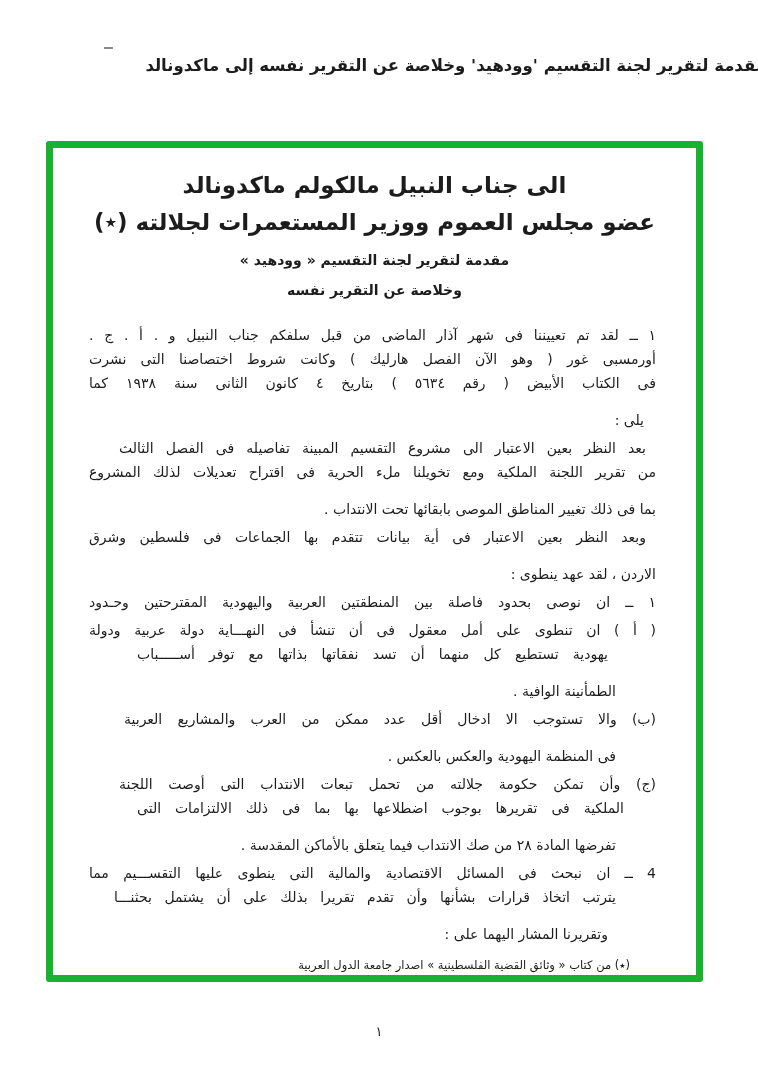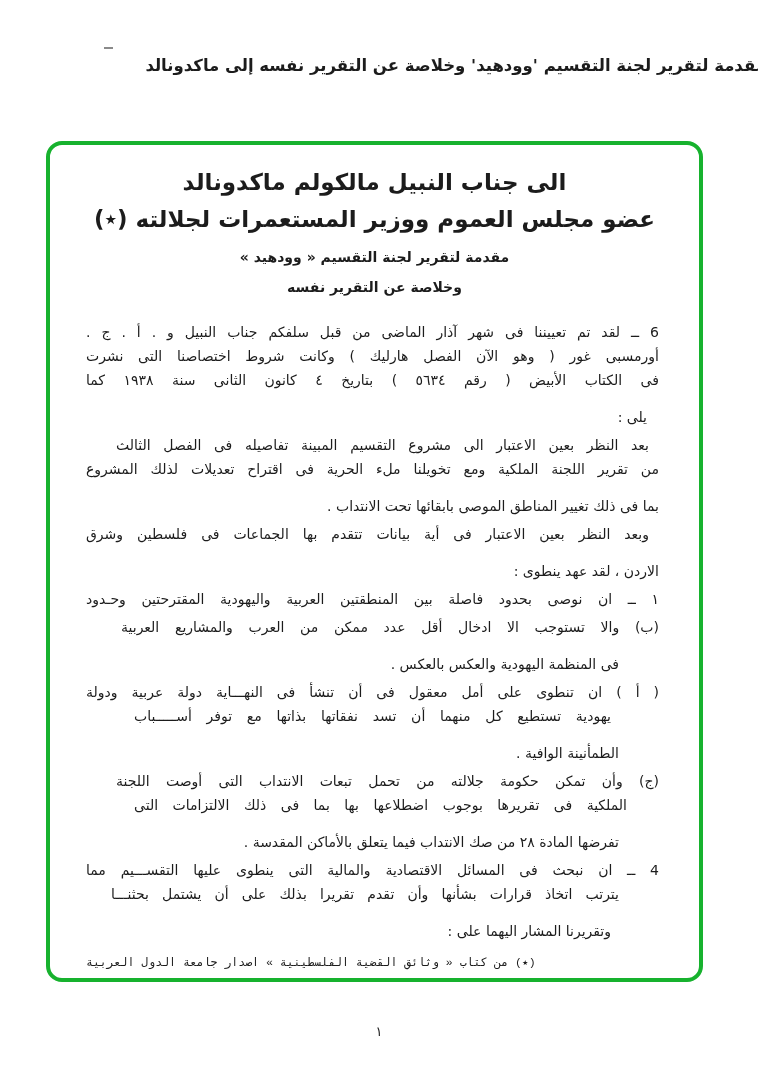--- a/index.html
+++ b/index.html
@@ -21,22 +21,22 @@
     position: absolute; top: 56px; left: 8px; width: 100%;
     direction: rtl;
   }
   .header-title { font-size: 16.5px; font-weight: 700; letter-spacing: 0.2px; }
   .header-source { font-size: 11.5px; font-weight: 700; margin-top: 9px; }
 
   .frame {
     position: absolute; left: 46px; top: 141px;
     width: 657px; height: 841px;
     box-sizing: border-box;
-    border: 4px solid #4c1d95;
-    border-radius: 16px;
+    border: 7px solid #4c1d95;
+    border-radius: 3px;
     direction: rtl;
     background: #ffffff;
   }
 
   .doc-head { margin-top: 20px; text-align: center; }
   .doc-title1 { font-size: 23px; font-weight: 700; line-height: 34px; }
   .doc-title2 { font-size: 23px; font-weight: 700; line-height: 40px; }
   .doc-sub1 { font-size: 14px; font-weight: 700; margin-top: 10px; line-height: 17px; }
   .doc-sub2 { font-size: 14px; font-weight: 700; margin-top: 13px; line-height: 17px; }
 
@@ -58,23 +58,22 @@
   .pr40 { padding-right: 40px; }
   .pr48 { padding-right: 48px; }
   .pl25 { padding-left: 25px; }
   .pl30 { padding-left: 30px; }
   .pl35 { padding-left: 35px; }
   .pl48 { padding-left: 48px; }
 
   .footnote {
     margin: 12px 66px 0 36px;
     font-size: 11.5px;
-    text-align: left;
+    text-align: right;
     direction: rtl;
-    font-family: Liberation Mono, monospace;
   }
 
   .page-num {
     position: absolute; top: 1024px; left: 0; width: 100%;
     text-align: center; font-size: 13px;
   }
 </style>
 </head>
 <body>
 
@@ -88,21 +87,21 @@
   <div class="doc-head">
     <div class="doc-title1">الى جناب النبيل مالكولم ماكدونالد</div>
     <div class="doc-title2">عضو مجلس العموم ووزير المستعمرات لجلالته (٭)</div>
     <div class="doc-sub1">مقدمة لتقرير لجنة التقسيم « وودهيد »</div>
     <div class="doc-sub2">وخلاصة عن التقرير نفسه</div>
   </div>
 
   <div class="doc-body">
 
     <div class="para">
-      <div class="line jl">6 ــ لقد تم تعييننا فى شهر آذار الماضى من قبل سلفكم جناب النبيل و . أ . ج .</div>
+      <div class="line jl">١ ــ لقد تم تعييننا فى شهر آذار الماضى من قبل سلفكم جناب النبيل و . أ . ج .</div>
       <div class="line jl">أورمسبى غور ( وهو الآن الفصل هارليك ) وكانت شروط اختصاصنا التى نشرت</div>
       <div class="line jl">فى الكتاب الأبيض ( رقم ٥٦٣٤ ) بتاريخ ٤ كانون الثانى سنة ١٩٣٨ كما</div>
       <div class="line sl pr12">يلى :</div>
     </div>
 
     <div class="para">
       <div class="line jl pr10 pl30">بعد النظر بعين الاعتبار الى مشروع التقسيم المبينة تفاصيله فى الفصل الثالث</div>
       <div class="line jl">من تقرير اللجنة الملكية ومع تخويلنا ملء الحرية فى اقتراح تعديلات لذلك المشروع</div>
       <div class="line sl">بما فى ذلك تغيير المناطق الموصى بابقائها تحت الانتداب .</div>
     </div>
@@ -110,28 +109,28 @@
     <div class="para">
       <div class="line jl pr10">وبعد النظر بعين الاعتبار فى أية بيانات تتقدم بها الجماعات فى فلسطين وشرق</div>
       <div class="line sl">الاردن ، لقد عهد ينطوى :</div>
     </div>
 
     <div class="para">
       <div class="line jl">١ ــ ان نوصى بحدود فاصلة بين المنطقتين العربية واليهودية المقترحتين وحـدود</div>
     </div>
 
     <div class="para">
-      <div class="line jl pl35">(ب) والا تستوجب الا ادخال أقل عدد ممكن من العرب والمشاريع العربية</div>
-      <div class="line sl pr40">فى المنظمة اليهودية والعكس بالعكس .</div>
+      <div class="line jl">( أ ) ان تنطوى على أمل معقول فى أن تنشأ فى النهـــاية دولة عربية ودولة</div>
+      <div class="line jl pr48 pl48">يهودية تستطيع كل منهما أن تسد نفقاتها بذاتها مع توفر أســـــباب</div>
+      <div class="line sl pr40">الطمأنينة الوافية .</div>
     </div>
 
     <div class="para">
-      <div class="line jl">( أ ) ان تنطوى على أمل معقول فى أن تنشأ فى النهـــاية دولة عربية ودولة</div>
-      <div class="line jl pr48 pl48">يهودية تستطيع كل منهما أن تسد نفقاتها بذاتها مع توفر أســـــباب</div>
-      <div class="line sl pr40">الطمأنينة الوافية .</div>
+      <div class="line jl pl35">(ب) والا تستوجب الا ادخال أقل عدد ممكن من العرب والمشاريع العربية</div>
+      <div class="line sl pr40">فى المنظمة اليهودية والعكس بالعكس .</div>
     </div>
 
     <div class="para">
       <div class="line jl pl30">(ج) وأن تمكن حكومة جلالته من تحمل تبعات الانتداب التى أوصت اللجنة</div>
       <div class="line jl pr32 pl48">الملكية فى تقريرها بوجوب اضطلاعها بها بما فى ذلك الالتزامات التى</div>
       <div class="line sl pr40">تفرضها المادة ٢٨ من صك الانتداب فيما يتعلق بالأماكن المقدسة .</div>
     </div>
 
     <div class="para">
       <div class="line jl">4 ــ ان نبحث فى المسائل الاقتصادية والمالية التى ينطوى عليها التقســـيم مما</div>

